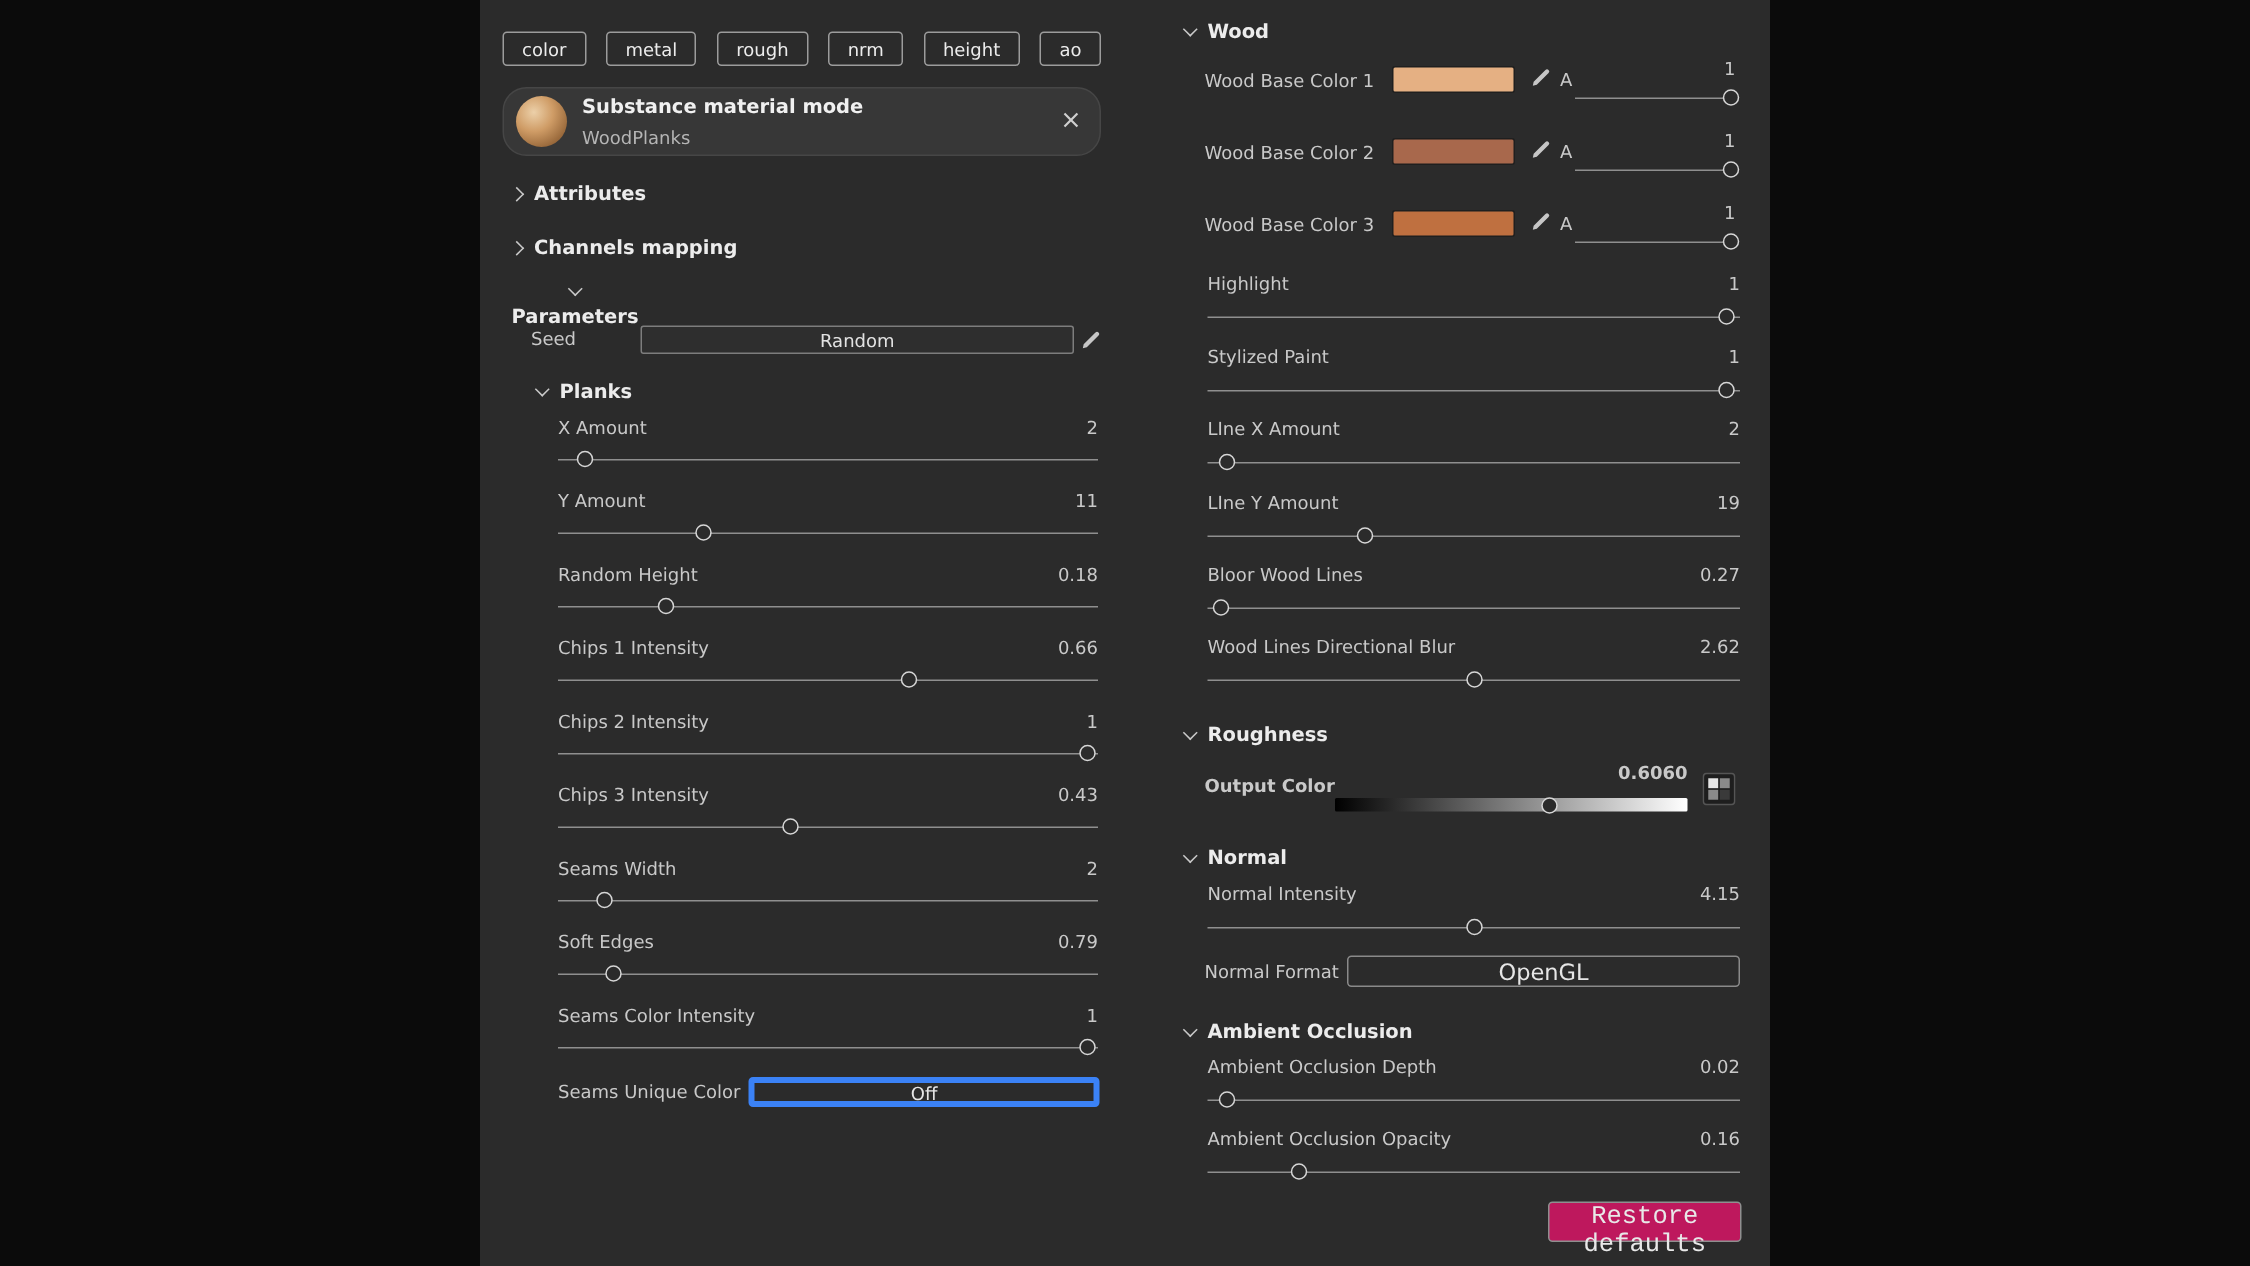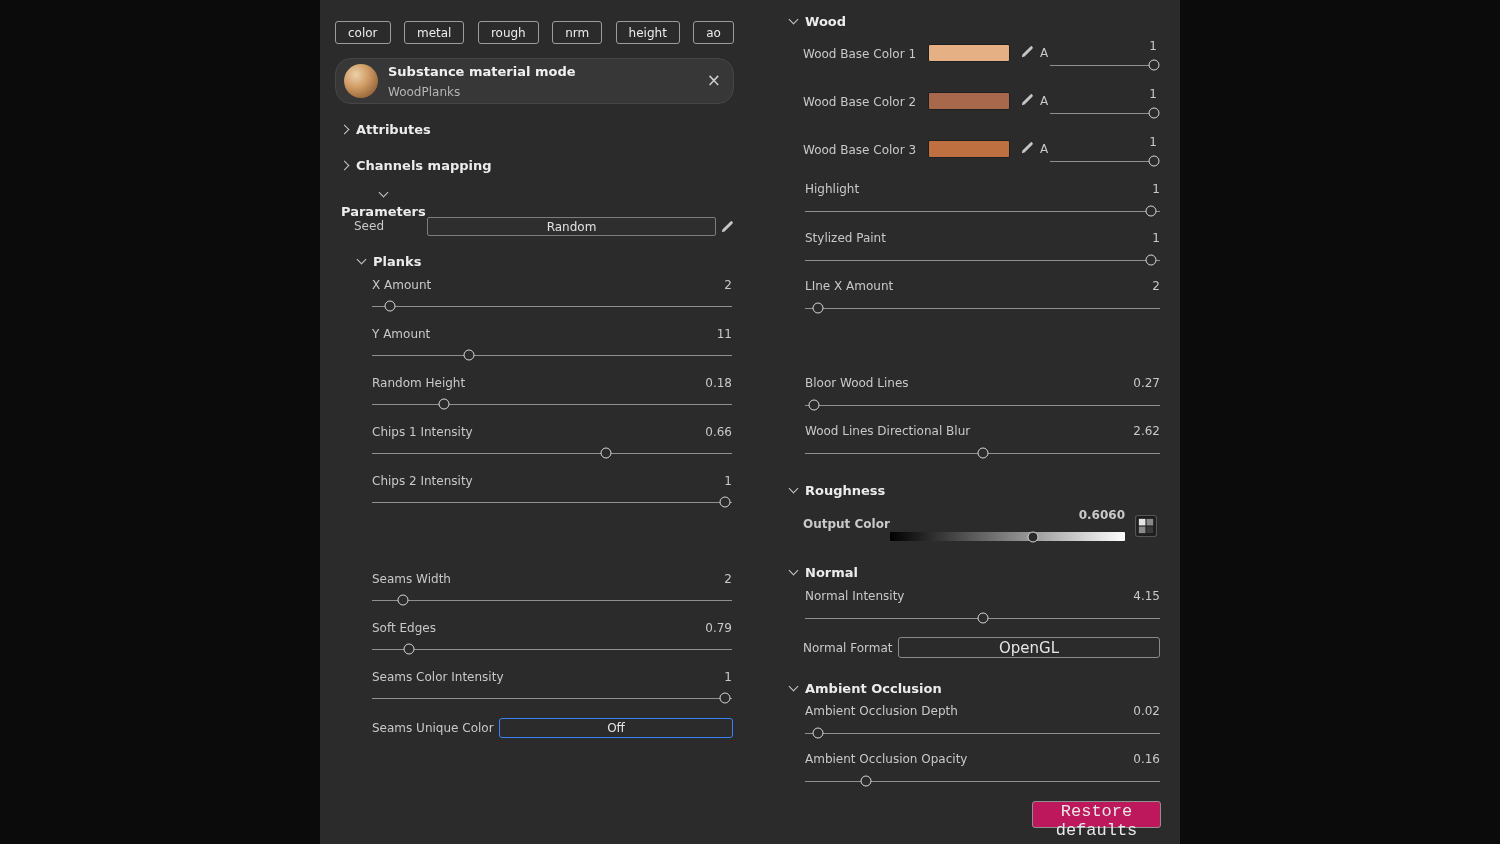--- a/index.html
+++ b/index.html
@@ -47,21 +47,21 @@
   .sval { position:absolute; right:0; top:0; font-size:12px; color:#c9c9c9; line-height:14px; }
   .strack { position:absolute; left:0; right:0; height:1px; background:#8f8f8f; cursor:pointer; }
   .lrow .strack { top:28px; }
   .rrow .strack { top:29px; }
   .knob { position:absolute; top:0; width:11px; height:11px; border:1.5px solid #d6d6d6; border-radius:50%;
           background:#2b2b2b; transform:translate(-50%,-50%); cursor:grab; }
 
   
   .su-row { position:absolute; top:718px; left:37px; width:360px; height:22px; }
   .su-label { position:absolute; left:0; top:3px; font-size:12px; color:#c9c9c9; }
-  .su-btn { position:absolute; left:127px; top:0; width:234px; height:20px; border:1px solid #3b82f6; border-radius:3px;
+  .su-btn { position:absolute; left:127px; top:0; width:234px; height:20px; border:4px solid #3b82f6; border-radius:3px;
             background:transparent; color:#e6e6e6; font-size:12px; font-family:inherit; cursor:pointer; }
 
   
   .crow { position:absolute; left:13px; width:354px; height:48px; }
   .clabel { position:absolute; left:0; top:7px; font-size:12px; color:#c9c9c9; white-space:nowrap; }
   .swatch { position:absolute; left:125px; top:4px; width:82px; height:18px; border:1px solid #1f1f1f; border-radius:2px; cursor:pointer; }
   .picker { position:absolute; left:217px; top:4px; width:15px; height:15px; cursor:pointer; }
   .alpha { position:absolute; left:237px; top:6px; font-size:12px; color:#c9c9c9; }
   .mini-track { position:absolute; left:247px; width:107px; top:25px; height:1px; background:#8f8f8f; cursor:pointer; }
   .cval { position:absolute; right:0; top:-1px; font-size:12px; color:#c9c9c9; }
@@ -169,20 +169,27 @@
             <span class="knob" style="left: 65%;"></span>
           </div>
       </div>
       <div class="row lrow" style="top:474px">
         <span class="slab">Chips 2 Intensity</span>
         <span class="sval">1</span>
         <div class="strack">
             <span class="knob" style="left: 98%;"></span>
           </div>
       </div>
+      <div class="row lrow" style="top:523px">
+        <span class="slab">Chips 3 Intensity</span>
+        <span class="sval">0.43</span>
+        <div class="strack">
+            <span class="knob" style="left: 43%;"></span>
+          </div>
+      </div>
       <div class="row lrow" style="top:572px">
         <span class="slab">Seams Width</span>
         <span class="sval">2</span>
         <div class="strack">
             <span class="knob" style="left: 8.5%;"></span>
           </div>
       </div>
       <div class="row lrow" style="top:621px">
         <span class="slab">Soft Edges</span>
         <span class="sval">0.79</span>
@@ -266,20 +273,27 @@
         <span class="sval">1</span>
         <div class="strack">
             <span class="knob" style="left: 97.5%;"></span>
           </div>
       </div>
       <div class="row rrow" style="top:279px">
         <span class="slab">LIne X Amount</span>
         <span class="sval">2</span>
         <div class="strack">
             <span class="knob" style="left: 3.7%;"></span>
+          </div>
+      </div>
+      <div class="row rrow" style="top:328px">
+        <span class="slab">LIne Y Amount</span>
+        <span class="sval">19</span>
+        <div class="strack">
+            <span class="knob" style="left: 29.5%;"></span>
           </div>
       </div>
       <div class="row rrow" style="top:376px">
         <span class="slab">Bloor Wood Lines</span>
         <span class="sval">0.27</span>
         <div class="strack">
             <span class="knob" style="left: 2.6%;"></span>
           </div>
       </div>
       <div class="row rrow" style="top:424px">

